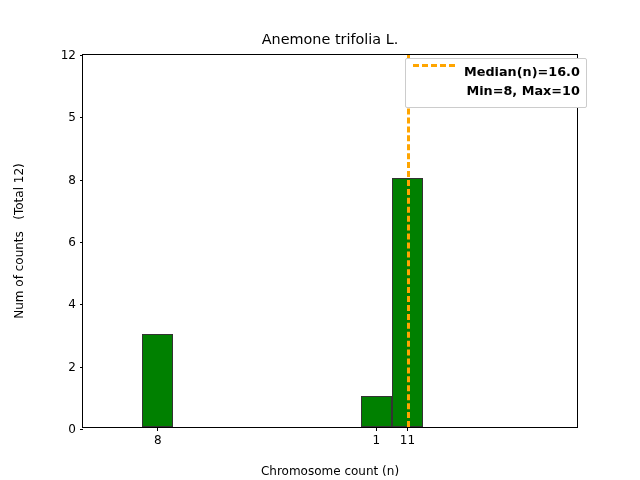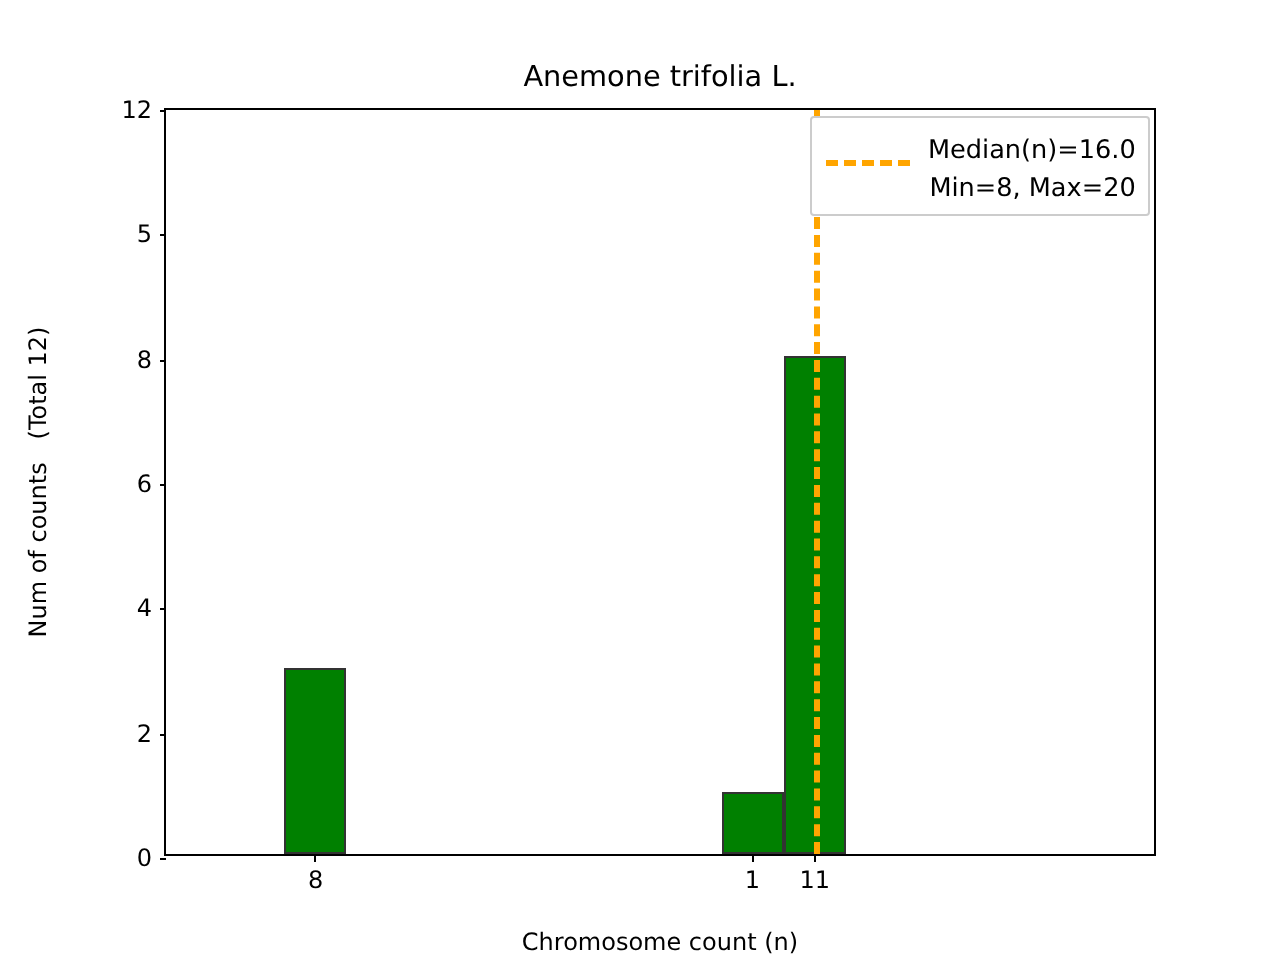--- a/index.html
+++ b/index.html
@@ -155,22 +155,23 @@
     left: 403px;
     top: 58px;
     border: 1px solid #cccccc;
     background: #ffffff;
     border-radius: 2px;
     padding: 5px 6px 5px 7px;
     box-sizing: border-box;
   }
   .legend-row {
     display: flex;
-    align-items: flex-end;
+    align-items: flex-start;
     height: 19px;
+    font-weight: bold;
   }
   .legend-sample {
     width: 42px;
     height: 0;
     margin-right: 9px;
     border-top-width: 3px;
     border-top-style: dashed;
     flex: 0 0 auto;
   }
   .legend-sample.blank {
@@ -247,17 +248,17 @@
   <div id="xlabel">Chromosome count (n)</div>
 
   <div id="legend">
 
   <div class="legend-row">
         <div class="legend-sample" style="border-top-color: rgb(255, 165, 0);"></div>
         <div class="legend-label">Median(n)=16.0</div>
       </div>
       <div class="legend-row">
         <div class="legend-sample blank"></div>
-        <div class="legend-label">Min=8, Max=20</div>
+        <div class="legend-label">Min=8, Max=10</div>
       </div>
     </div>
 
 </div>
 
 </body></html>

